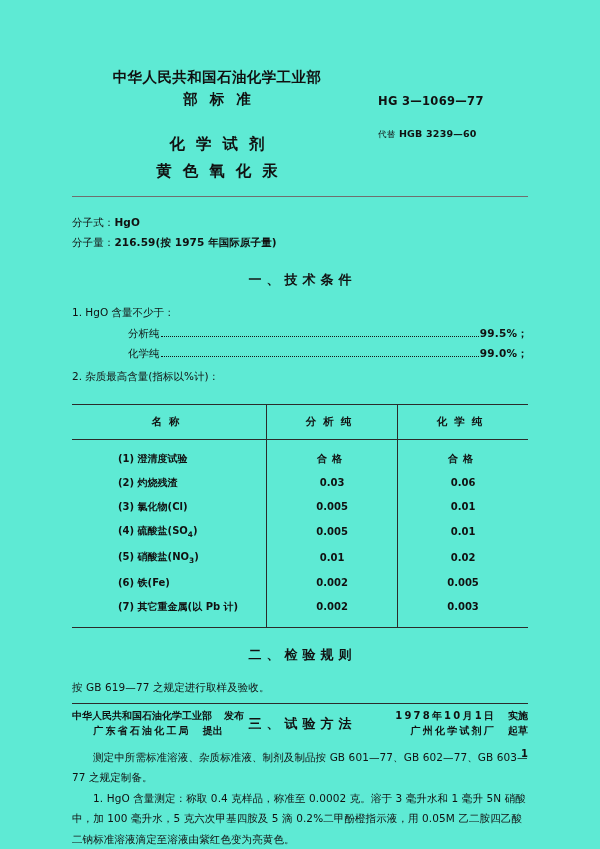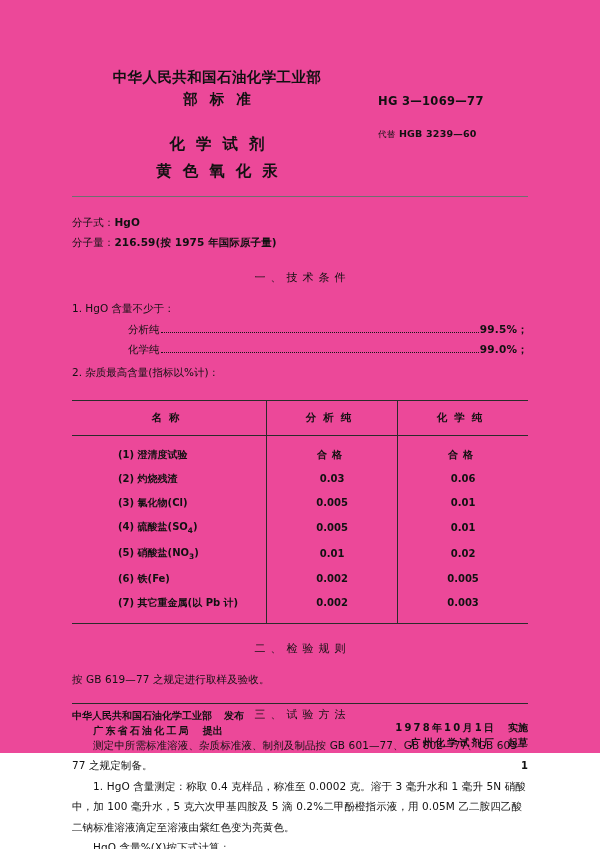--- a/index.html
+++ b/index.html
@@ -12,22 +12,22 @@
     height: 849px;
     font-family: "DejaVu Sans", "Liberation Sans", sans-serif;
     color: #111111;
     position: relative;
     overflow: hidden;
   }
   .page {
     position: absolute;
     left: 0; top: 0;
     width: 600px;
-    height: 753px;
-    background: #ec4899;
+    height: 849px;
+    background: #5eead4;
   }
 
   
   .header {
     position: absolute;
     left: 72px;
     top: 66px;
     width: 456px;
   }
   .hdr-left {
@@ -107,22 +107,22 @@
   .para {
     font-size: 10.5px;
     line-height: 1.95;
     letter-spacing: 0.1px;
   }
   .b { font-weight: 700; }
   .indent { text-indent: 21px; }
 
   .section-head {
     text-align: center;
-    font-size: 11px;
-    font-weight: 400;
+    font-size: 13px;
+    font-weight: 700;
     margin: 14px 0 10px 0;
     letter-spacing: 5px;
     padding-left: 5px;
   }
 
   .item-line {
     font-size: 10.5px;
     font-weight: 400;
     margin-top: 2px;
   }
@@ -203,21 +203,21 @@
   }
   .foot-left {
     position: absolute;
     left: 0;
     top: 0;
     text-align: center;
   }
   .foot-right {
     position: absolute;
     right: 0;
-    top: 12px;
+    top: 0;
     text-align: right;
   }
   .foot-line { line-height: 1.5; white-space: nowrap; }
   .sp2 { letter-spacing: 2.2px; }
   .gap { display: inline-block; width: 12px; }
   .pageno {
     position: absolute;
     right: 0;
     top: 40px;
     font-size: 10px;

